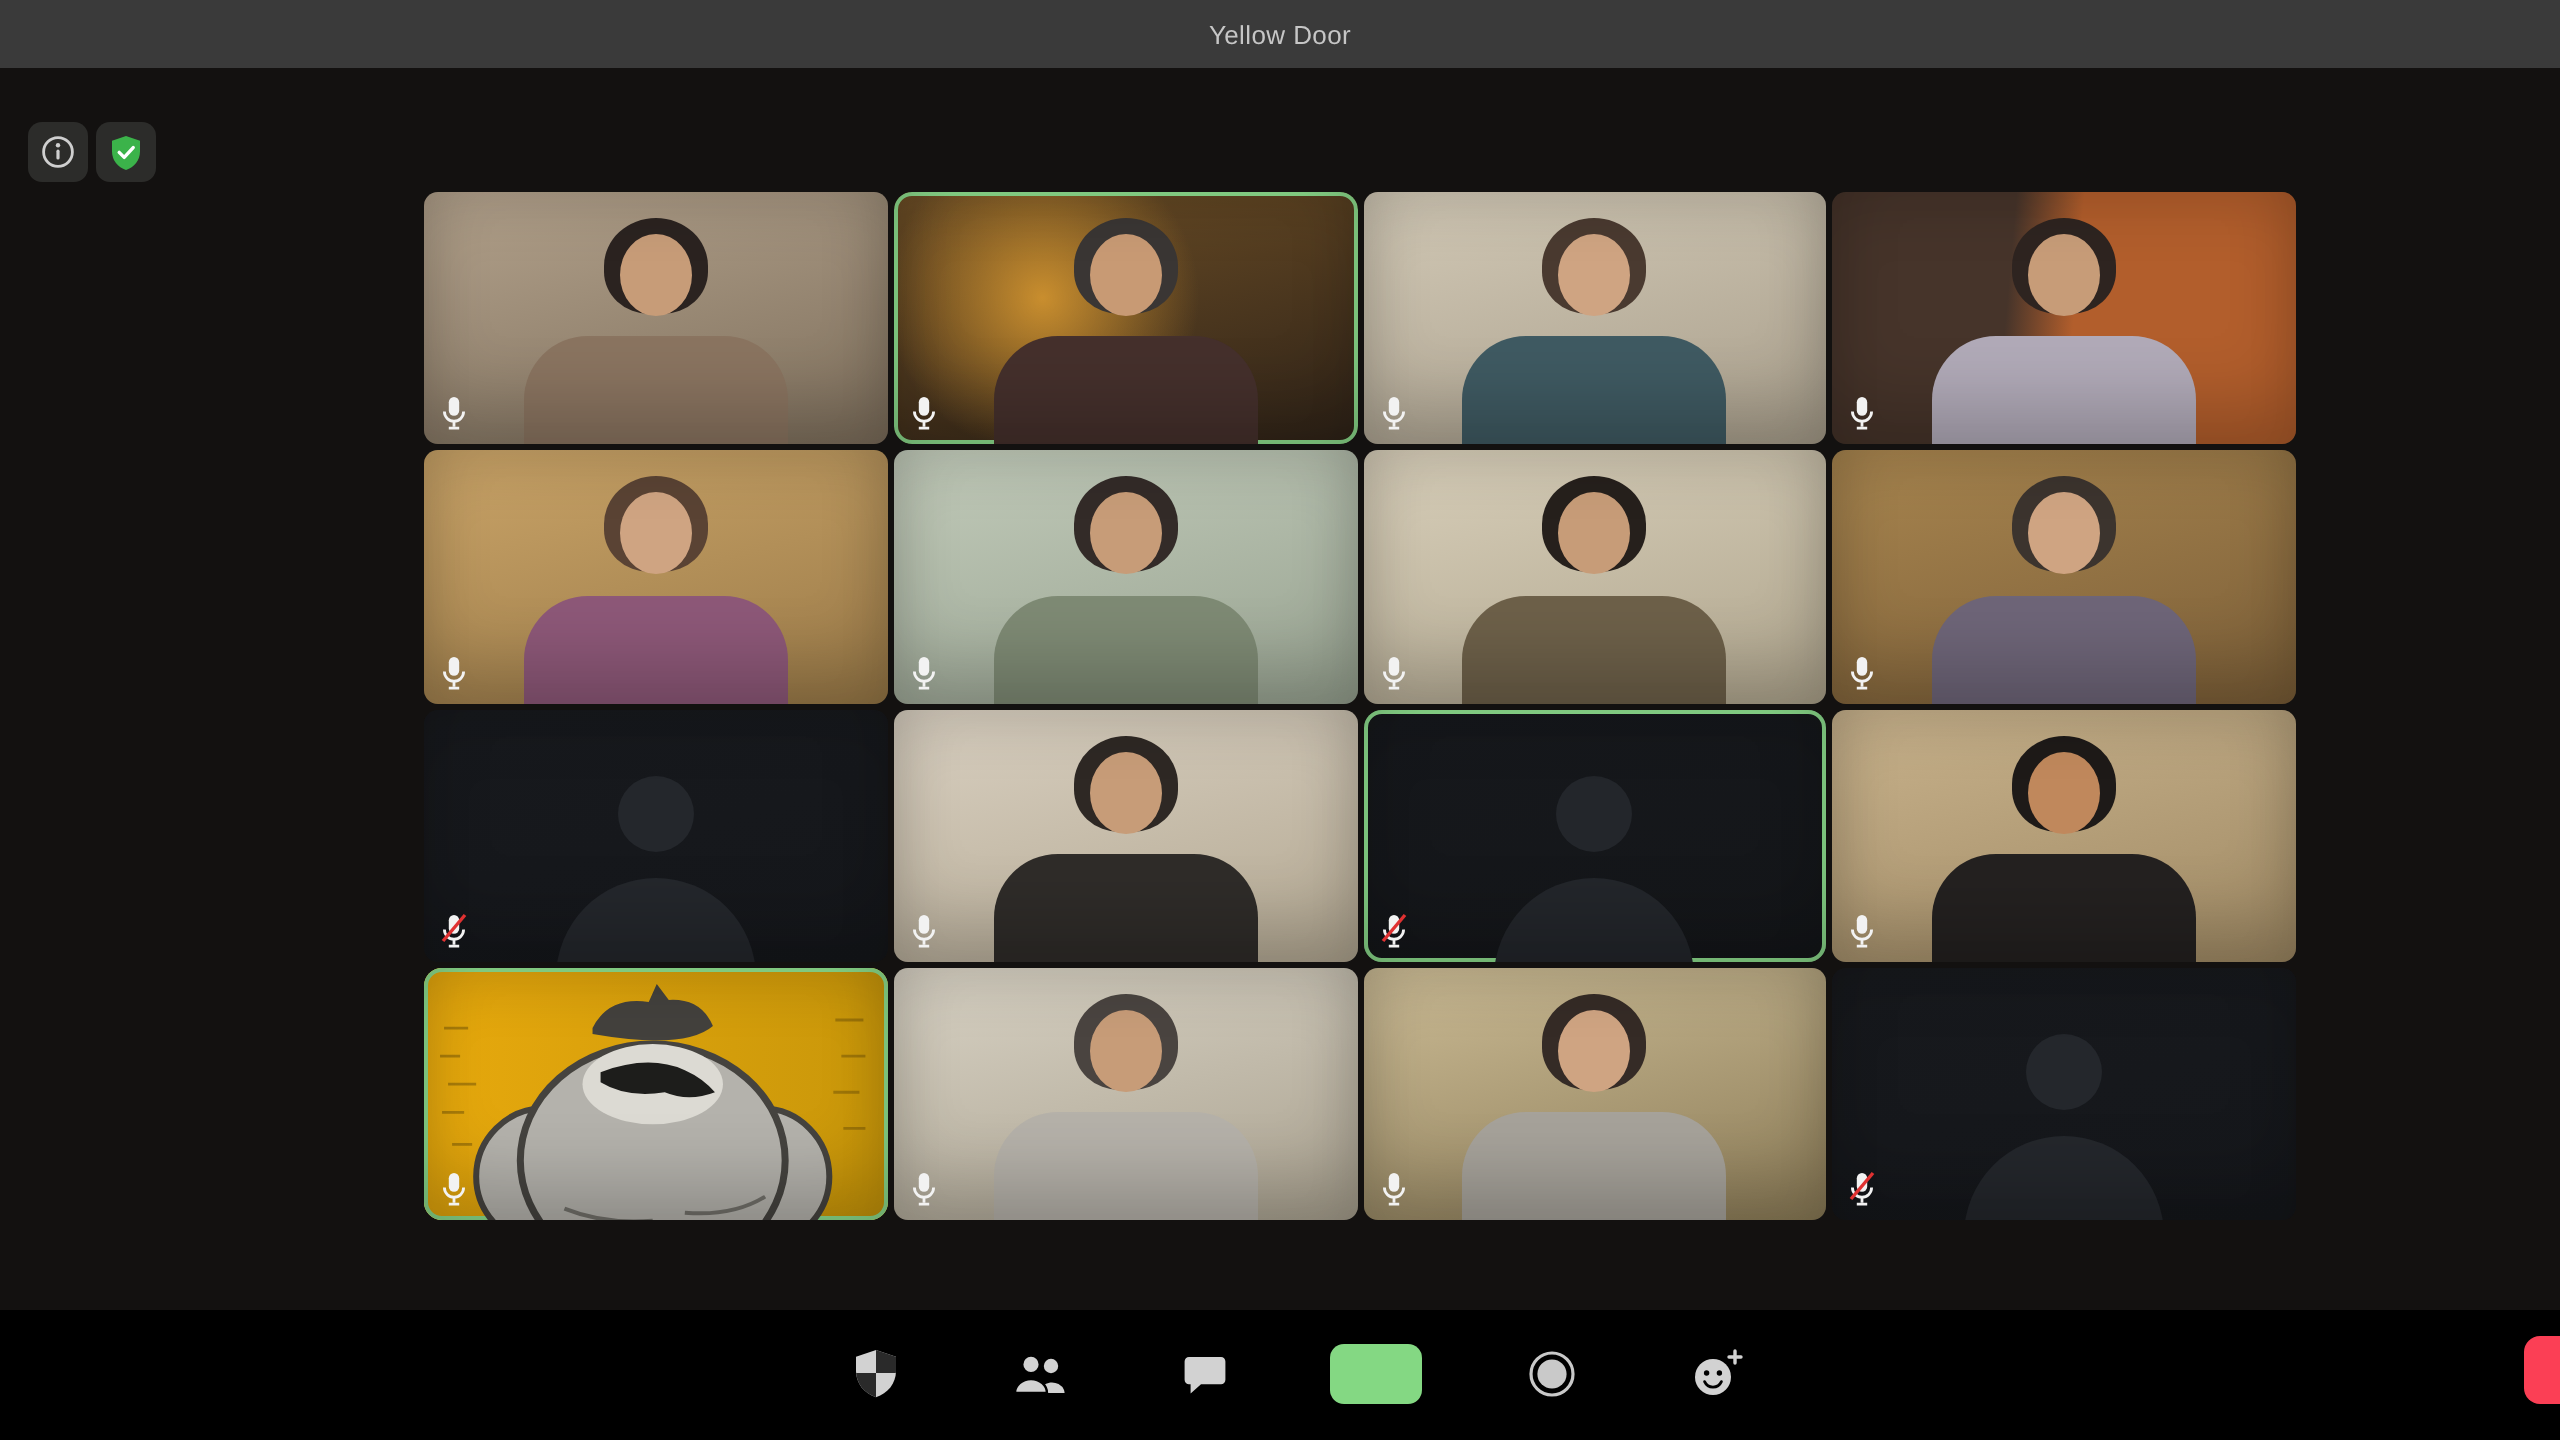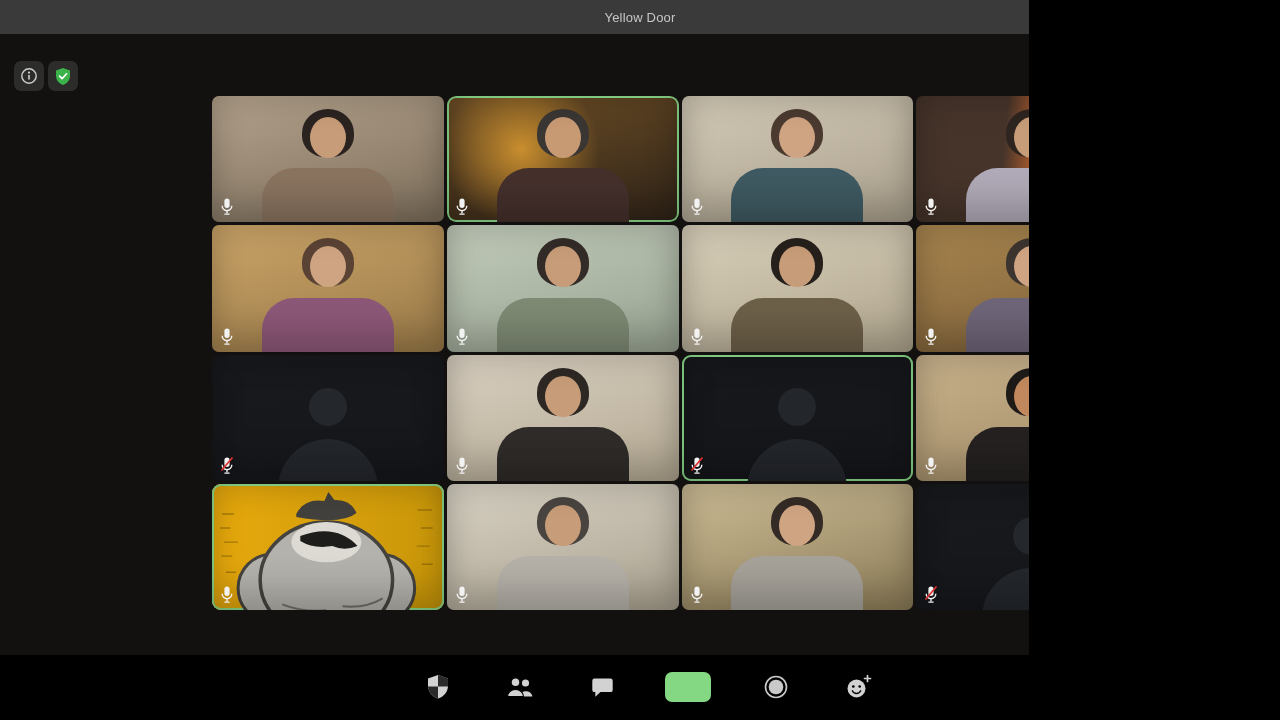--- a/index.html
+++ b/index.html
@@ -1,18 +1,18 @@
 <!DOCTYPE html>
 <html style="--green: #8fe08f; --tbgreen: #84d883; --leavered: #fb3f55;"><head>
 <meta charset="utf-8">
 <style>
   * { margin:0; padding:0; box-sizing:border-box; }
   html,body { width:1280px; height:720px; overflow:hidden; background:#000;
               font-family:"Liberation Sans", sans-serif; }
-  .page { position:relative; width:1029px; height:720px; background:#131110; overflow:hidden; }
+  .page { position:relative; width:1280px; height:720px; background:#131110; overflow:hidden; }
 
   
   .titlebar { position:absolute; top:0; left:0; width:1280px; height:34px;
               background:#3a3a3a; display:flex; align-items:center; justify-content:center; }
   .titlebar .title { color:#c6c6c6; font-size:13px; letter-spacing:.2px; }
 
   
   .ctl-btn { position:absolute; top:61px; width:30px; height:30px; border-radius:7px;
              background:#2c2c2a; display:flex; align-items:center; justify-content:center; }
   #info-btn { left:14px; } #sec-btn { left:48px; }

